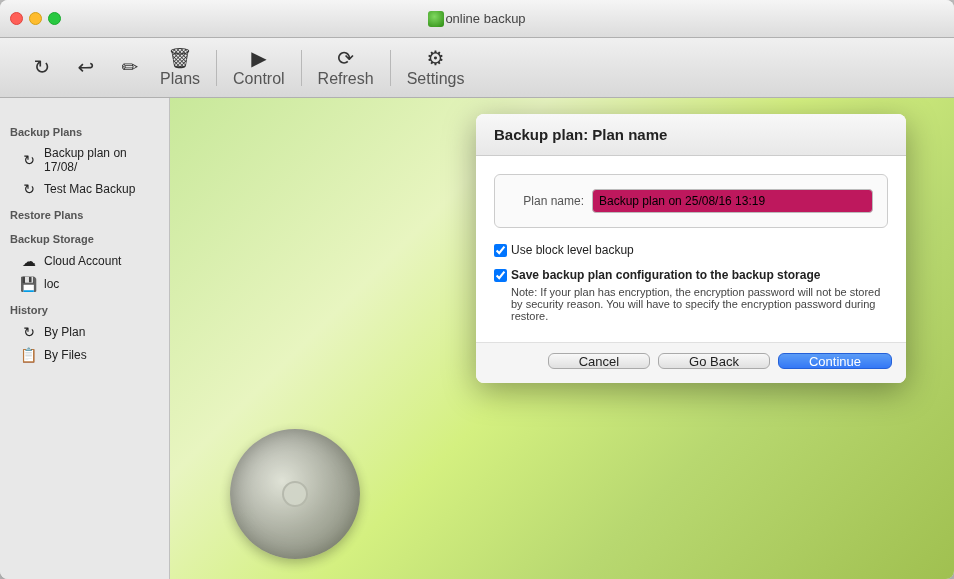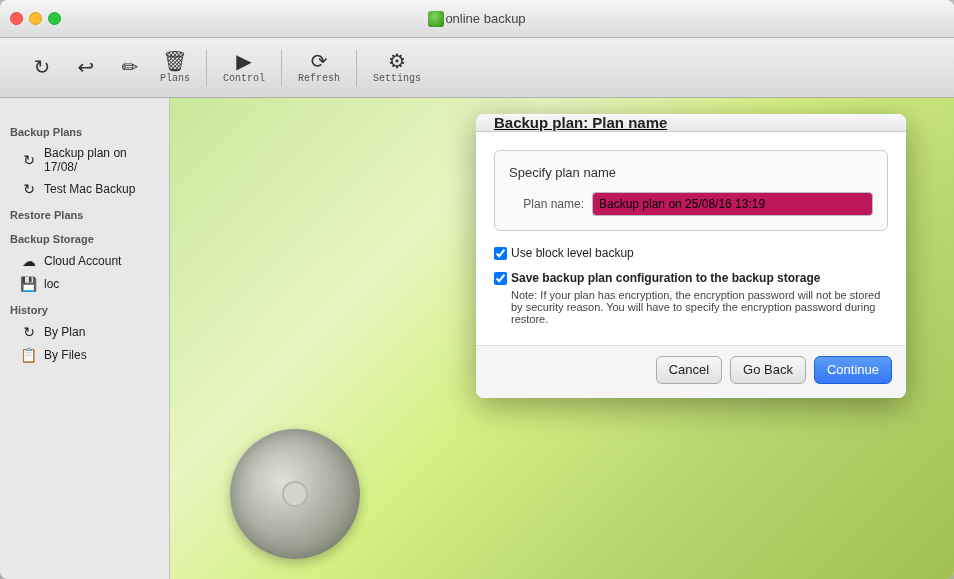--- a/index.html
+++ b/index.html
@@ -94,23 +94,22 @@
       background: none;
       border: none;
       color: #333;
       min-width: 44px;
     }
     .toolbar-btn .tb-icon {
       font-size: 20px;
       line-height: 1;
     }
     .toolbar-btn .tb-label {
-      font-size: 10px;
+      font-size: 16px;
       color: #555;
-      font-family: Liberation Mono, monospace;
     }
     .toolbar-separator {
       width: 1px;
       height: 36px;
       background: #b8b8b8;
       margin: 0 2px;
     }
 
     
     .main-area {
@@ -200,22 +199,21 @@
       width: 430px;
       background: white;
       border-radius: 8px;
       box-shadow: 0 8px 32px rgba(0,0,0,0.35);
       overflow: hidden;
       z-index: 10;
     }
     .dialog-header {
       background: linear-gradient(to bottom, #f8f8f8, #e8e8e8);
       border-bottom: 1px solid #ccc;
-      padding: 0 18px;
-      text-decoration: underline;
+      padding: 12px 18px;
     }
     .dialog-title {
       font-size: 15px;
       font-weight: 600;
       color: #222;
     }
     .dialog-body {
       padding: 18px 18px 12px 18px;
     }
     .spec-box {
@@ -281,22 +279,22 @@
 
     .dialog-footer {
       display: flex;
       justify-content: flex-end;
       gap: 8px;
       padding: 10px 14px 14px 14px;
       border-top: 1px solid #e0e0e0;
       background: #f5f5f5;
     }
     .btn {
-      height: 28px;
-      padding: 0 12px;
+      height: 16px;
+      padding: 0 30px;
       border-radius: 6px;
       font-size: 13px;
       cursor: pointer;
       border: 1px solid #aaa;
       background: linear-gradient(to bottom, #f8f8f8, #e0e0e0);
       color: #222;
     }
     .btn.primary {
       background: linear-gradient(to bottom, #5b9cf6, #3478f6);
       border-color: #2460d8;
@@ -397,21 +395,20 @@
     <div class="content-area">
 
       <div class="disc-decoration"></div>
 
       <div class="dialog">
         <div class="dialog-header">
           <div class="dialog-title">Backup plan: Plan name</div>
         </div>
         <div class="dialog-body">
           <div class="spec-box">
-            <div class="spec-box-title">Specify plan name</div>
             <div class="form-row">
               <label class="form-label">Plan name:</label>
               <input class="form-input" type="text" value="Backup plan on 25/08/16 13:19" style="">
             </div>
           </div>
 
           <div class="checkbox-row">
             <input type="checkbox" checked="" style="">
             <div>
               <div class="checkbox-label">Use block level backup</div>

